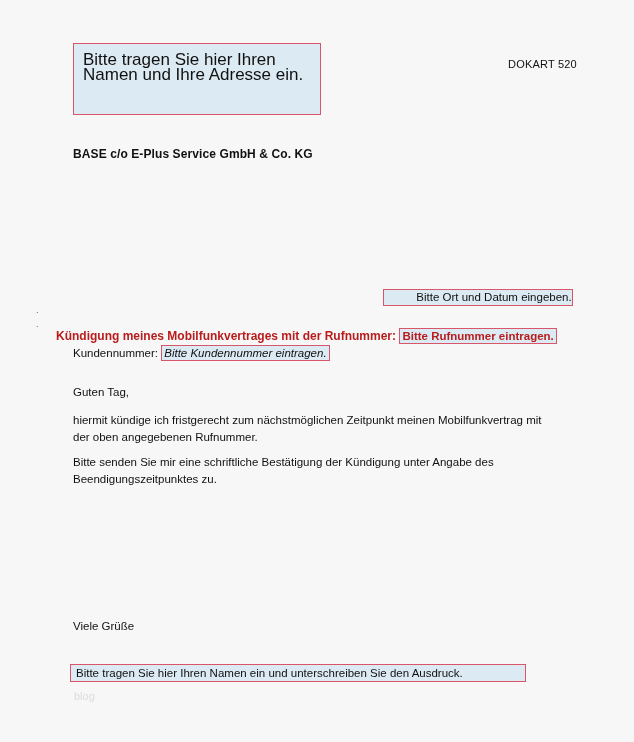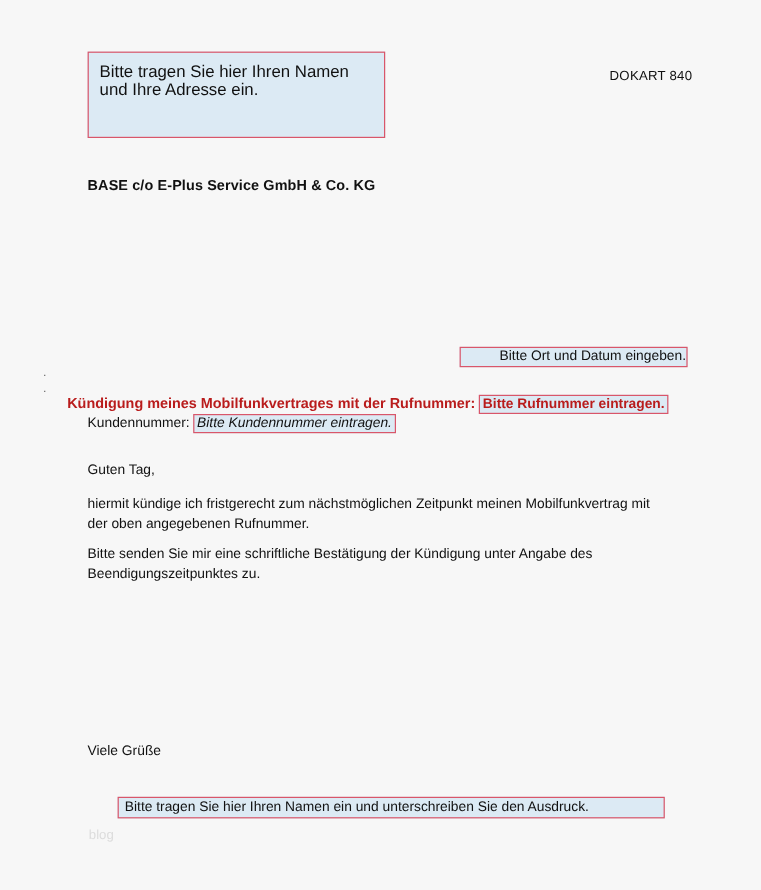--- a/index.html
+++ b/index.html
@@ -42,21 +42,21 @@
   }
 
   
   .name-address-box {
     position: absolute;
     left: 73px;
     top: 43px;
     width: 248px;
     height: 72px;
     padding: 8px 9px;
-    font-size: 14px;
+    font-size: 17px;
     line-height: 15px;
     color: #111;
   }
 
   
   .dokart {
     position: absolute;
     left: 508px;
     top: 58px;
     font-size: 11px;
@@ -176,41 +176,40 @@
   .signature-box {
     position: absolute;
     left: 70px;
     top: 664px;
     width: 456px;
     height: 18px;
     font-size: 11.5px;
     line-height: 16px;
     padding-left: 5px;
     color: #111;
-    margin-left: 28px;
   }
 
   
   .watermark {
     position: absolute;
     left: 38px;
     top: 690px;
     font-size: 11px;
     color: #dcdcdc;
     margin-left: 36px;
   }
 </style>
 </head>
 <body>
 
 <div class="page">
 
   <div class="name-address-box field-box">Bitte tragen Sie hier Ihren Namen und Ihre Adresse ein.</div>
 
-  <div class="dokart">DOKART 840</div>
+  <div class="dokart">DOKART 520</div>
 
   <div class="recipient">
     <div class="company">BASE c/o E-Plus Service GmbH &amp; Co. KG</div>
   </div>
 
   <div class="place-date field-box">Bitte Ort und Datum eingeben.</div>
 
   <div class="dot-mark dot-1">.</div>
   <div class="dot-mark dot-2">.</div>
 

